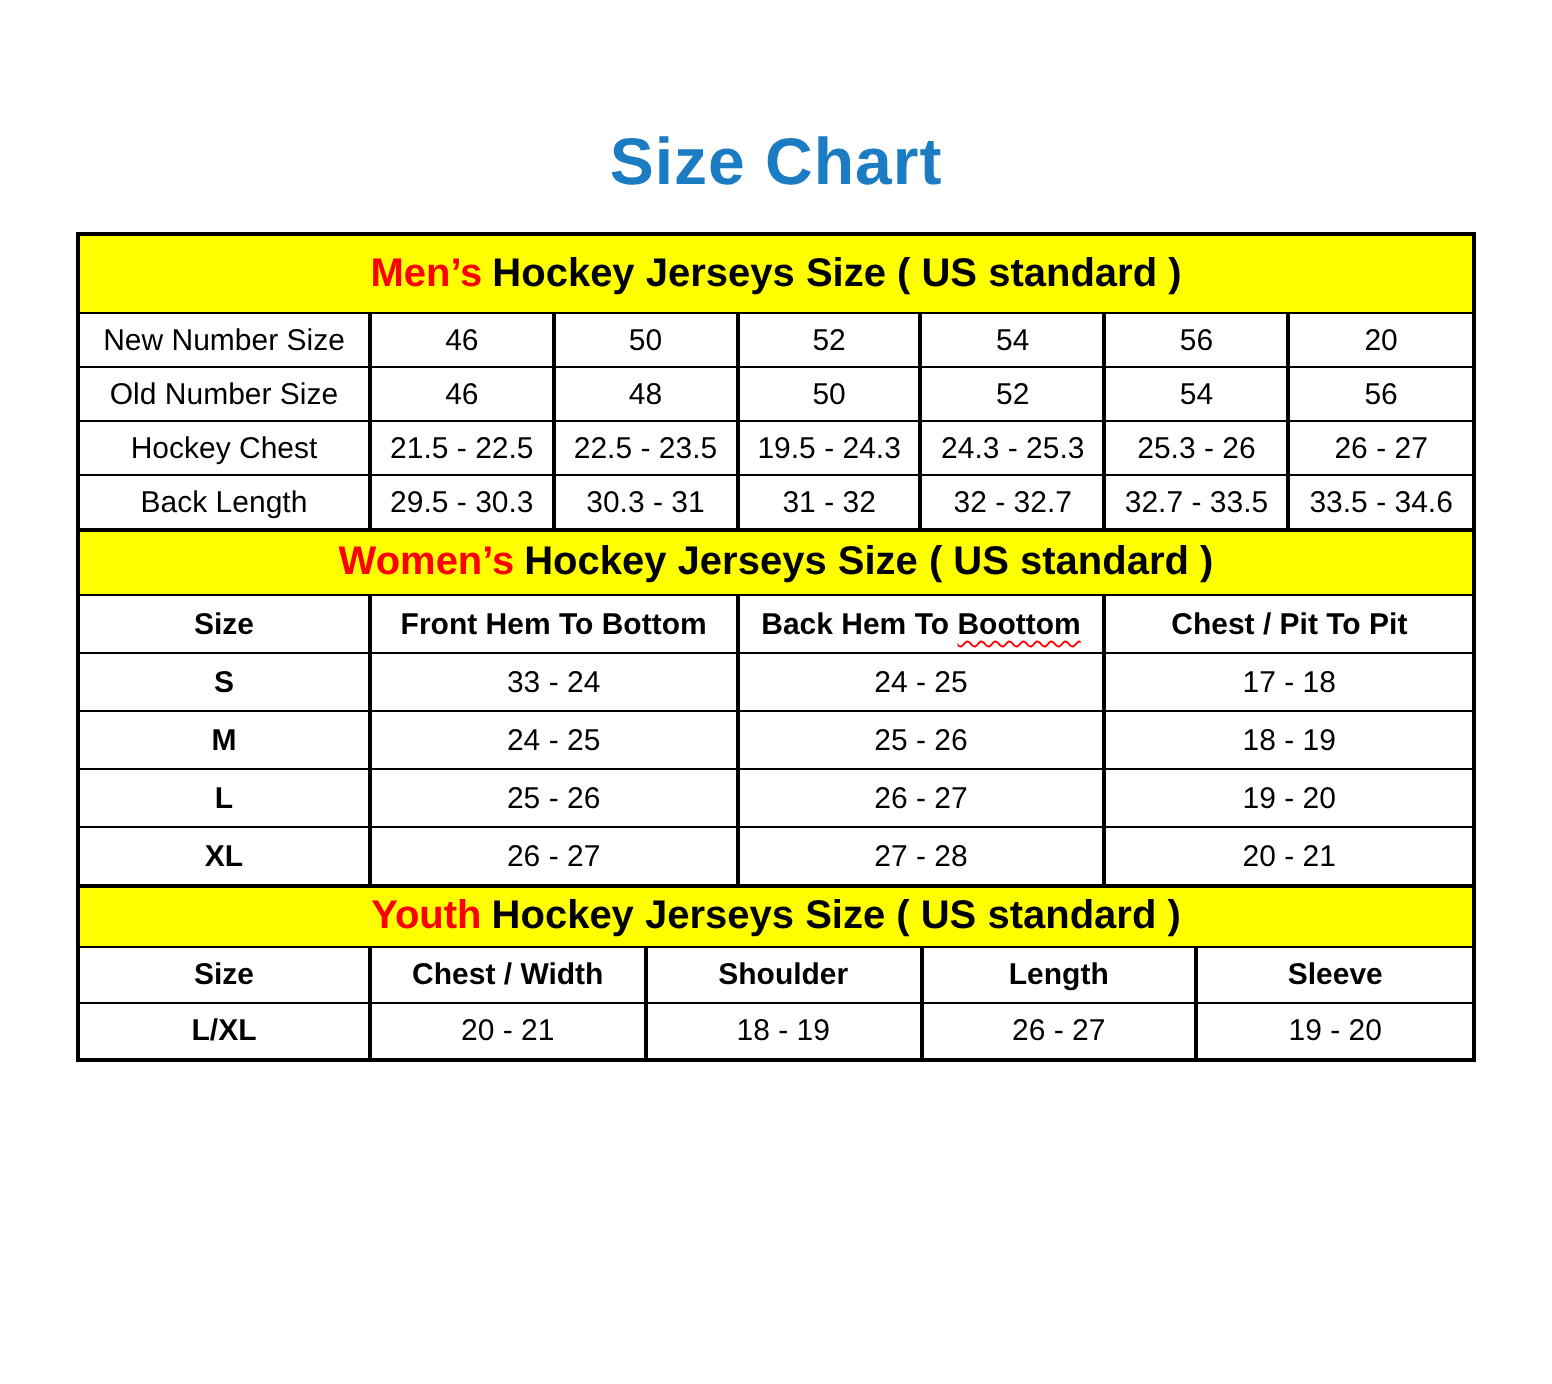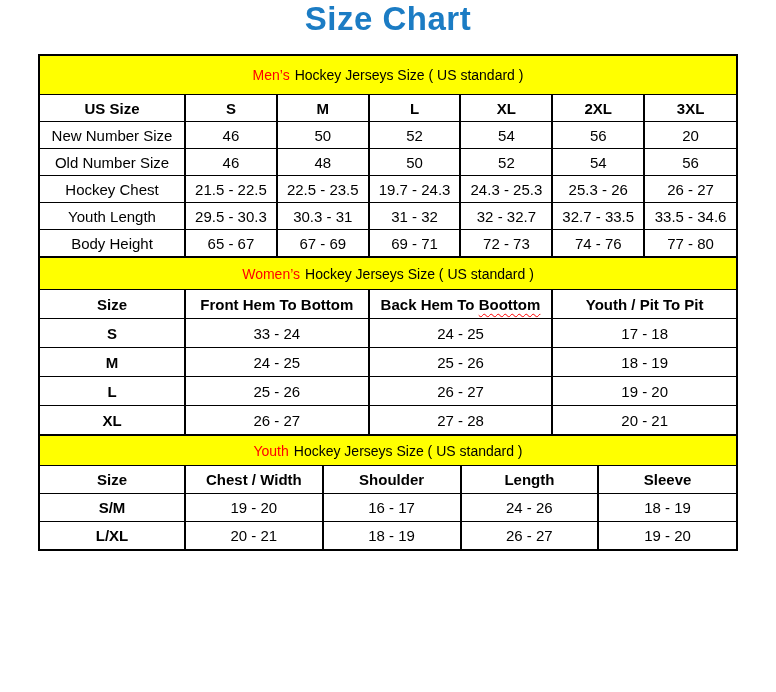--- a/index.html
+++ b/index.html
@@ -5,20 +5,21 @@
   html, body {
     margin: 0; padding: 0;
     width: 776px; height: 692px;
     background: #ffffff;
     font-family: "Liberation Sans", sans-serif;
     color: #000;
     overflow: hidden;
   }
   .title {
     margin: 0;
+    padding-top: 62px;
     text-align: center;
     font-size: 33px;
     font-weight: bold;
     letter-spacing: 0.5px;
     color: var(--title_blue, #1b7cc4);
   }
   .sheet {
     margin: 16px 38px 0 38px;
     border: 2px solid var(--border_black, #000);
   }
@@ -39,22 +40,22 @@
     height: 26px;
     overflow: hidden;
     white-space: nowrap;
   }
   td:first-child, th:first-child { border-left: none; }
   td:last-child, th:last-child { border-right: none; }
   .col-label { width: 145px; }
   th, .head th { font-weight: bold; }
   .band td {
     background: var(--band_yellow, #ffff00);
-    font-weight: normal;
-    font-size: 14px;
+    font-weight: bold;
+    font-size: 20px;
     border-left: none;
     border-right: none;
   }
   .band .accent { color: var(--accent_red, #ff0000); margin-right: 5px; }
   .men   .band td { height: 38px; border-top: none; }
   .women .band td { height: 31px; }
   .youth .band td { height: 29px; }
   .men td, .men th { height: 26px; }
   .women td, .women th { height: 28px; }
   .youth td, .youth th { height: 27px; }
@@ -86,29 +87,20 @@
           <col>
           <col>
           <col>
       </colgroup>
       <tbody>
         <tr class="band">
           <td colspan="7">
             <span class="accent">Men’s</span><span>Hockey Jerseys Size ( US standard )</span>
           </td>
         </tr>
-        <tr class="head">
-          <th>US Size</th>
-          <th>S</th>
-          <th>M</th>
-          <th>L</th>
-          <th>XL</th>
-          <th>2XL</th>
-          <th>3XL</th>
-        </tr>
         <tr>
           <td class="row-label">New Number Size</td>
           <td>46</td>
           <td>50</td>
           <td>52</td>
           <td>54</td>
           <td>56</td>
           <td>20</td>
         </tr>
         <tr>
@@ -117,64 +109,55 @@
           <td>48</td>
           <td>50</td>
           <td>52</td>
           <td>54</td>
           <td>56</td>
         </tr>
         <tr>
           <td class="row-label">Hockey Chest</td>
           <td>21.5 - 22.5</td>
           <td>22.5 - 23.5</td>
-          <td>19.7 - 24.3</td>
+          <td>19.5 - 24.3</td>
           <td>24.3 - 25.3</td>
           <td>25.3 - 26</td>
           <td>26 - 27</td>
         </tr>
         <tr>
-          <td class="row-label">Youth Length</td>
+          <td class="row-label">Back Length</td>
           <td>29.5 - 30.3</td>
           <td>30.3 - 31</td>
           <td>31 - 32</td>
           <td>32 - 32.7</td>
           <td>32.7 - 33.5</td>
           <td>33.5 - 34.6</td>
         </tr>
-        <tr>
-          <td class="row-label">Body Height</td>
-          <td>65 - 67</td>
-          <td>67 - 69</td>
-          <td>69 - 71</td>
-          <td>72 - 73</td>
-          <td>74 - 76</td>
-          <td>77 - 80</td>
-        </tr>
       </tbody>
     </table>
 
     <table class="women">
       <colgroup>
         <col class="col-label">
           <col>
           <col>
           <col>
       </colgroup>
       <tbody>
         <tr class="band">
           <td colspan="4">
             <span class="accent">Women’s</span><span>Hockey Jerseys Size ( US standard )</span>
           </td>
         </tr>
         <tr class="head">
           <th>Size</th>
           <th>Front Hem To Bottom</th>
           <th>Back Hem To <span class="squiggle">Boottom</span></th>
-          <th>Youth / Pit To Pit</th>
+          <th>Chest / Pit To Pit</th>
         </tr>
         <tr>
           <td class="row-label">S</td>
           <td>33 - 24</td>
           <td>24 - 25</td>
           <td>17 - 18</td>
         </tr>
         <tr>
           <td class="row-label">M</td>
           <td>24 - 25</td>
@@ -211,27 +194,20 @@
           </td>
         </tr>
         <tr class="head">
           <th>Size</th>
           <th>Chest / Width</th>
           <th>Shoulder</th>
           <th>Length</th>
           <th>Sleeve</th>
         </tr>
         <tr>
-          <td class="row-label">S/M</td>
-          <td>19 - 20</td>
-          <td>16 - 17</td>
-          <td>24 - 26</td>
-          <td>18 - 19</td>
-        </tr>
-        <tr>
           <td class="row-label">L/XL</td>
           <td>20 - 21</td>
           <td>18 - 19</td>
           <td>26 - 27</td>
           <td>19 - 20</td>
         </tr>
       </tbody>
     </table>
 
   </div>

